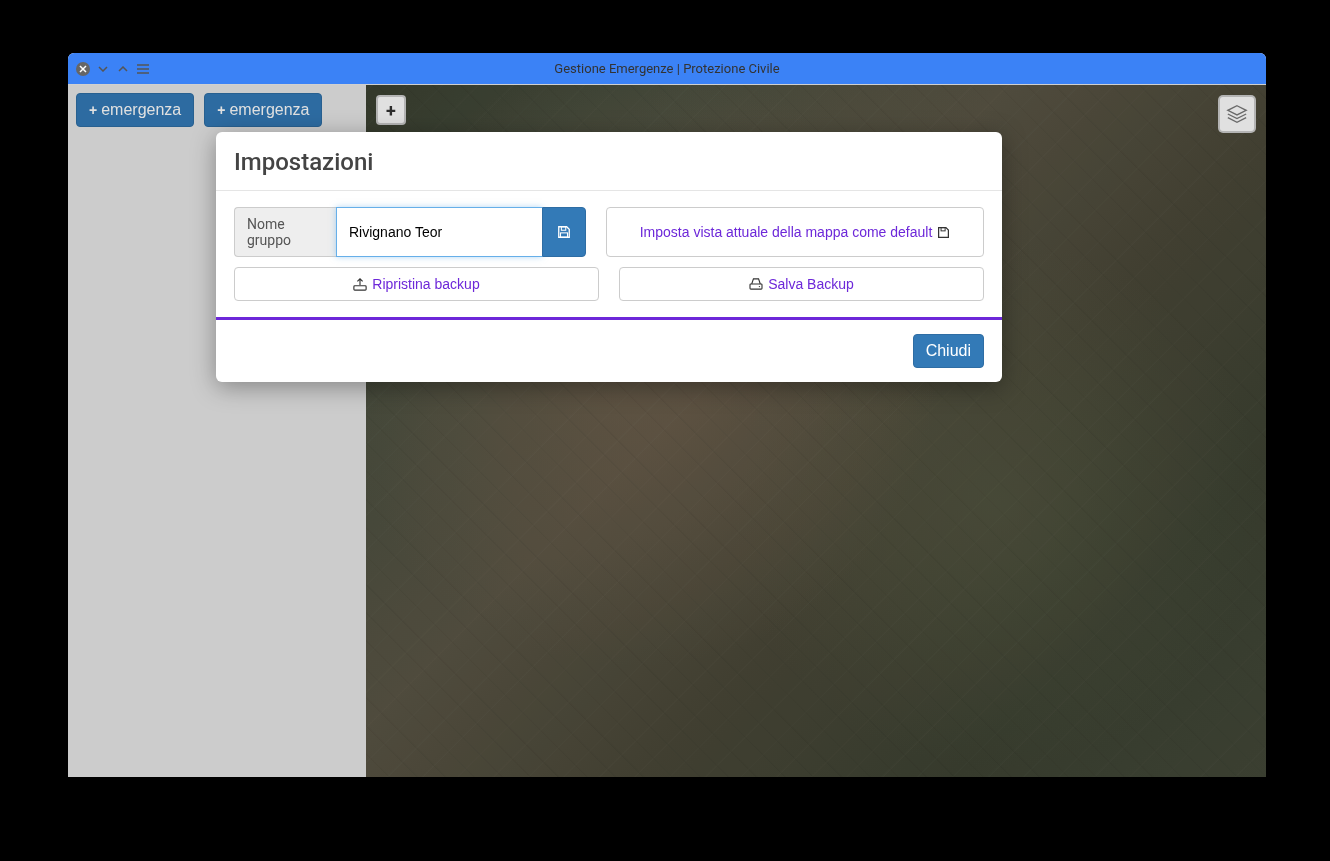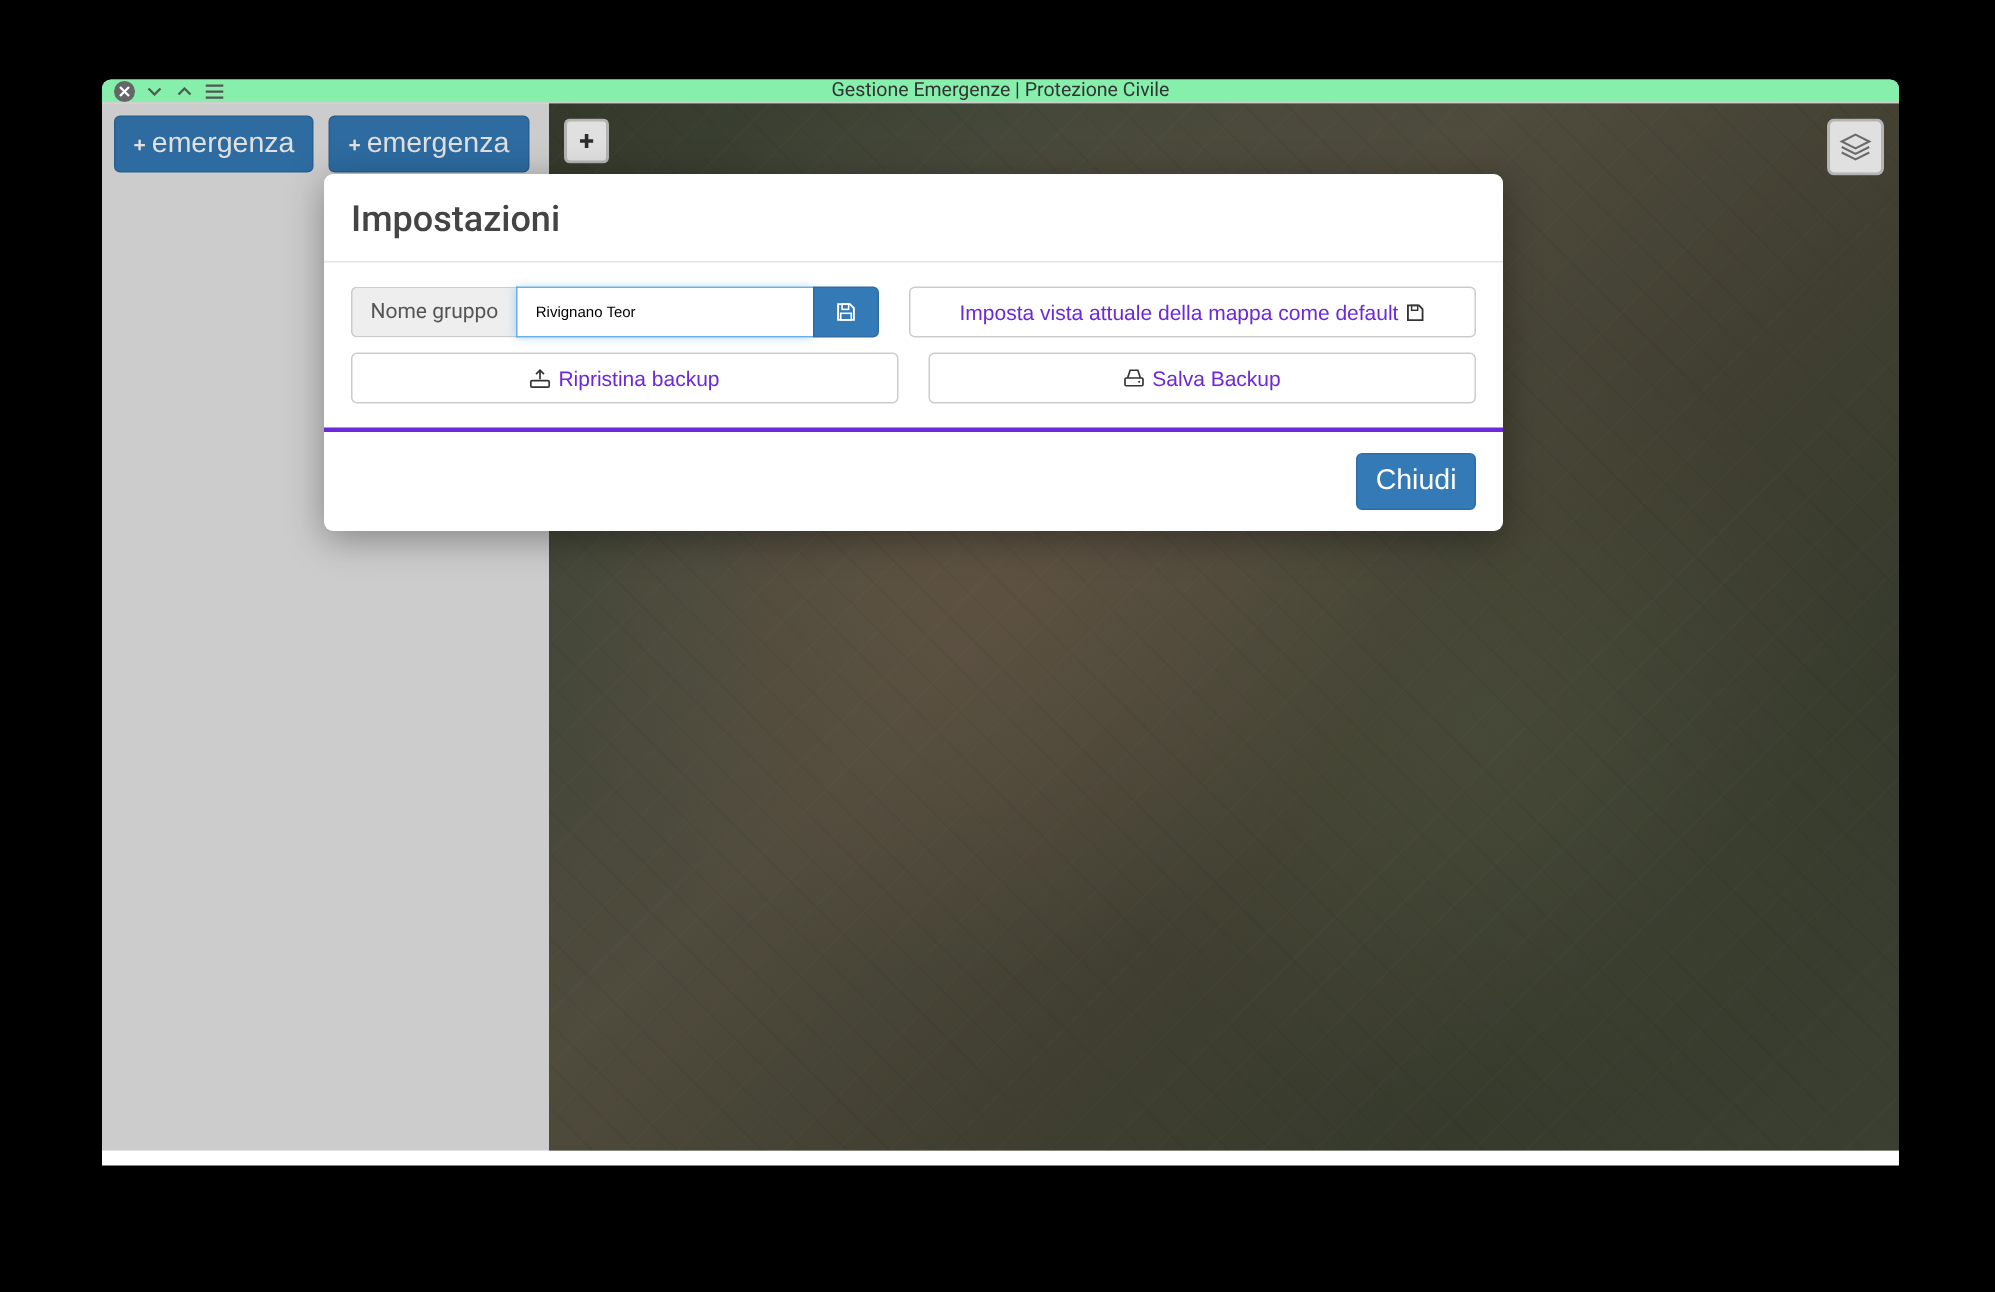--- a/index.html
+++ b/index.html
@@ -20,22 +20,22 @@
       top: 53px;
       left: 68px;
       width: 1198px;
       height: 724px;
       background: #fff;
       border-radius: 6px 6px 0 0;
       overflow: hidden;
       box-shadow: 0 0 20px rgba(0,0,0,0.5);
     }
     .titlebar {
-      height: 16px;
-      background: #86efac;
+      height: 32px;
+      background: #3b82f6;
       border-bottom: 1px solid #d0d0d0;
       display: flex;
       align-items: center;
       position: relative;
     }
     .titlebar-controls {
       display: flex;
       align-items: center;
       gap: 6px;
       padding-left: 8px;
@@ -82,21 +82,21 @@
       display: flex;
       gap: 10px;
       align-items: flex-start;
     }
     .btn {
       display: inline-flex;
       align-items: center;
       gap: 4px;
       padding: 7px 12px;
       border-radius: 4px;
-      font-size: 19px;
+      font-size: 16px;
       border: 1px solid transparent;
       cursor: pointer;
       text-align: center;
       justify-content: center;
     }
     .btn-primary {
       background: #337ab7;
       color: #fff;
       border-color: #2e6da4;
     }
@@ -200,21 +200,21 @@
       color: #555;
       border-radius: 4px 0 0 4px;
       display: flex;
       align-items: center;
     }
     .input-field {
       flex: 1;
       border: 1px solid #66afe9;
       border-right: none;
       padding: 8px 12px;
-      font-size: 10px;
+      font-size: 14px;
       outline: none;
       box-shadow: 0 0 6px rgba(102,175,233,0.5);
     }
     .input-btn {
       background: #337ab7;
       border: 1px solid #2e6da4;
       color: #fff;
       padding: 8px 14px;
       border-radius: 0 4px 4px 0;
       cursor: pointer;

